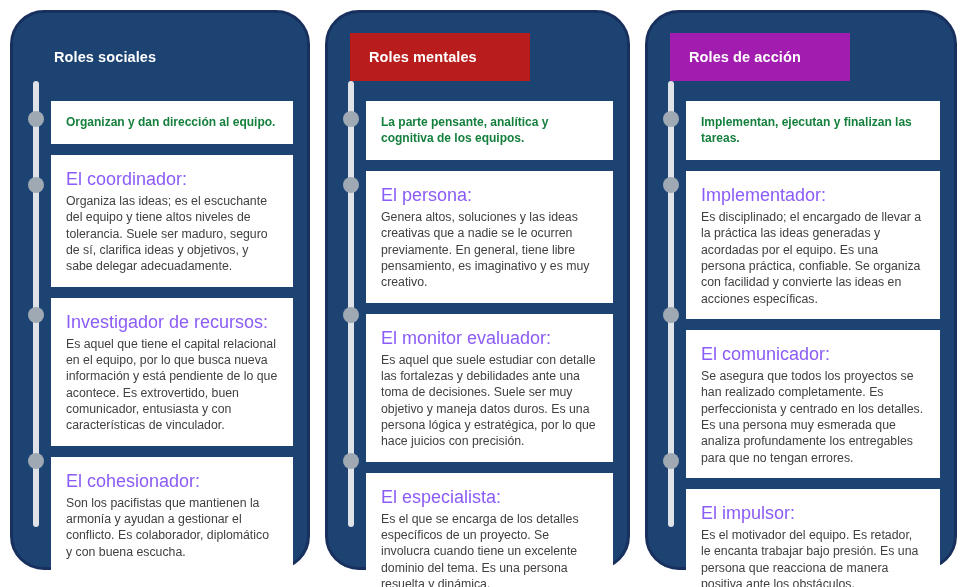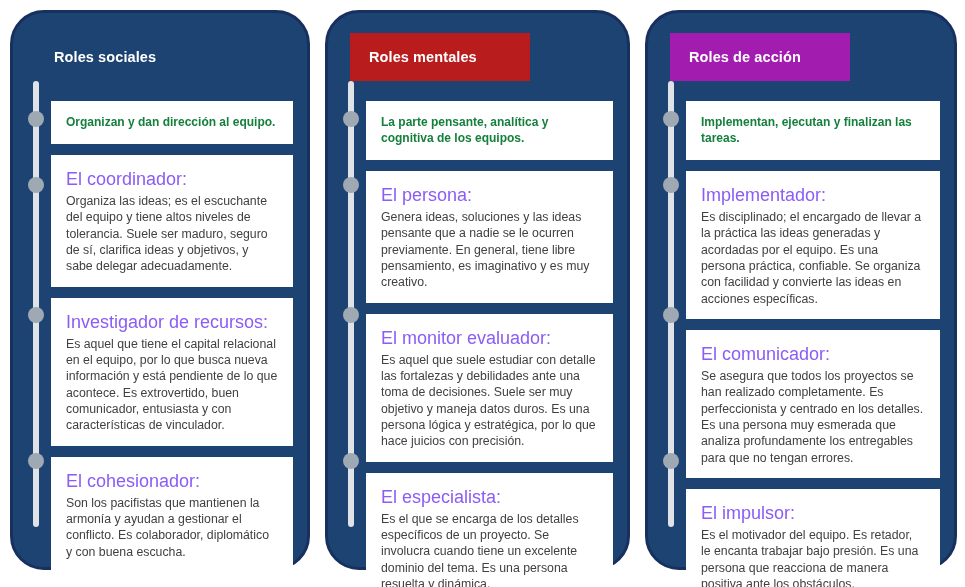--- a/index.html
+++ b/index.html
@@ -155,21 +155,21 @@
       <span class="rail-dot" style="top:96px"></span>
       <span class="rail-dot" style="top:226px"></span>
       <span class="rail-dot" style="top:372px"></span>
     </div>
     <div class="cards">
       <div class="card intro">
         <span class="card-body">La parte pensante, analítica y cognitiva de los equipos.</span>
       </div>
       <div class="card">
         <span class="card-title">El persona:</span>
-        <span class="card-body">Genera ideas, soluciones y las ideas pensante que a nadie se le ocurren previamente. En general, tiene libre pensamiento, es imaginativo y es muy creativo.</span>
+        <span class="card-body">Genera altos, soluciones y las ideas creativas que a nadie se le ocurren previamente. En general, tiene libre pensamiento, es imaginativo y es muy creativo.</span>
       </div>
       <div class="card">
         <span class="card-title">El monitor evaluador:</span>
         <span class="card-body">Es aquel que suele estudiar con detalle las fortalezas y debilidades ante una toma de decisiones. Suele ser muy objetivo y maneja datos duros. Es una persona lógica y estratégica, por lo que hace juicios con precisión.</span>
       </div>
       <div class="card">
         <span class="card-title">El especialista:</span>
         <span class="card-body">Es el que se encarga de los detalles específicos de un proyecto. Se involucra cuando tiene un excelente dominio del tema. Es una persona resuelta y dinámica.</span>
       </div>
     </div>

